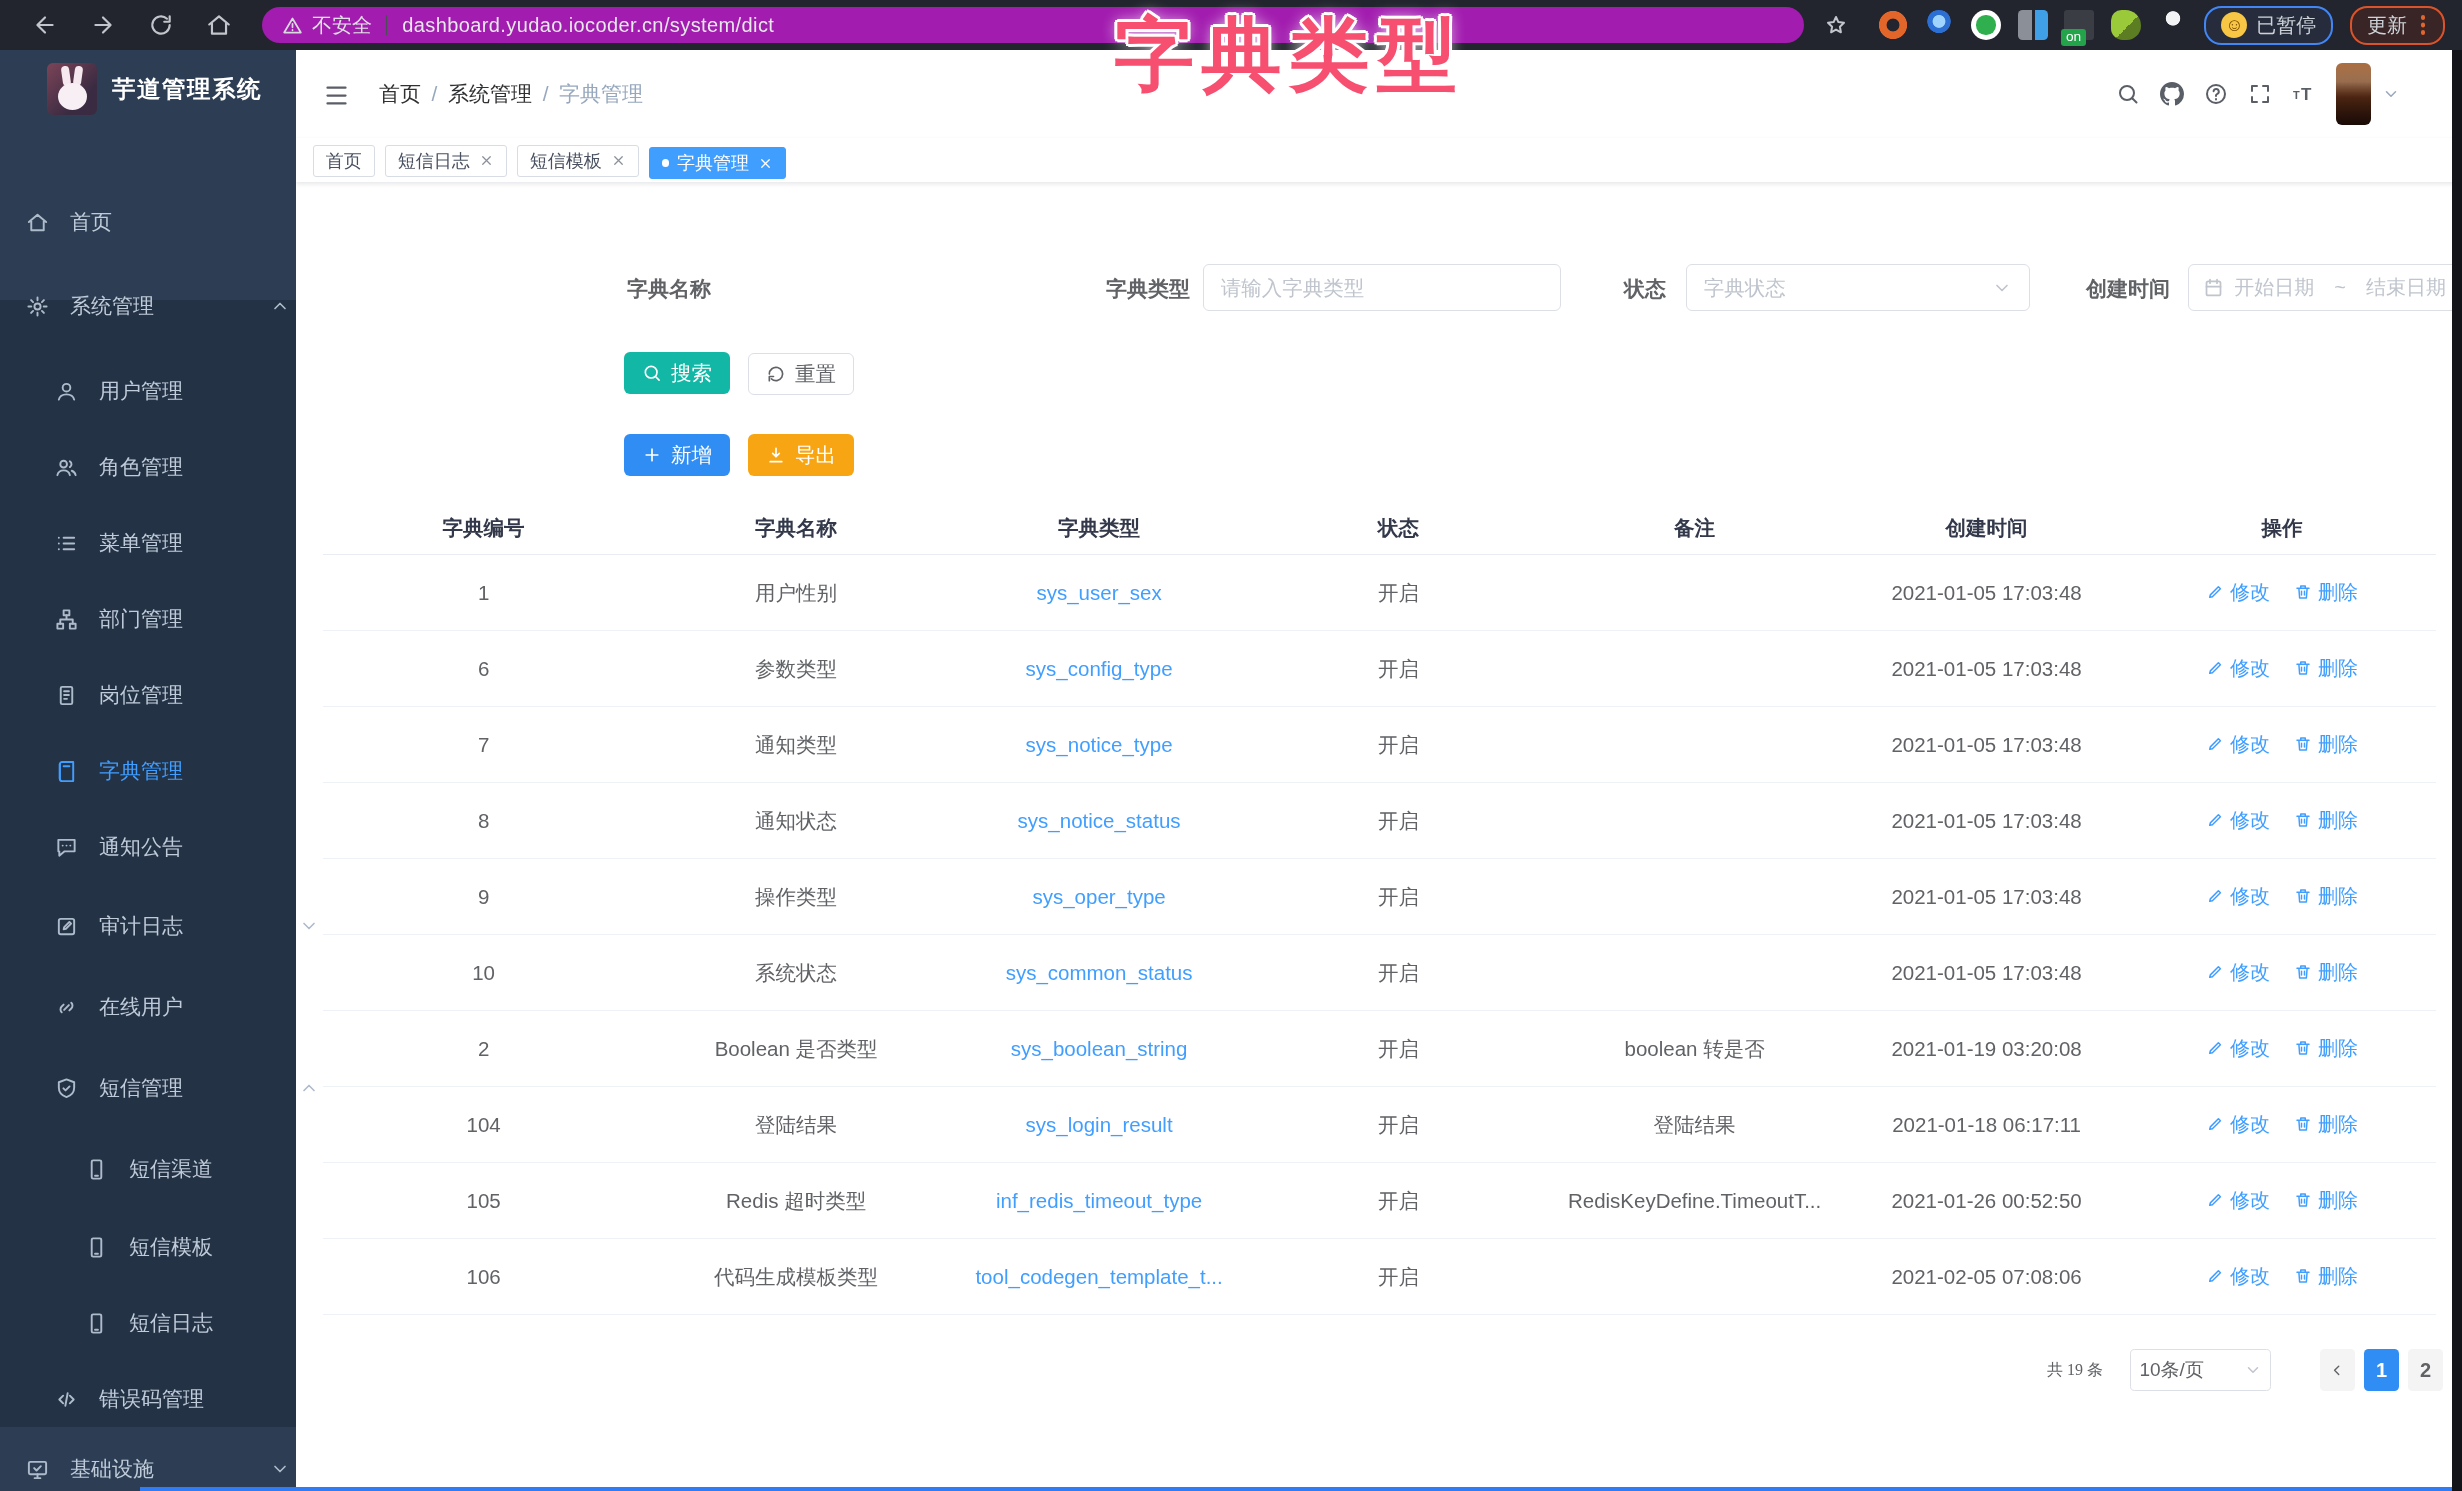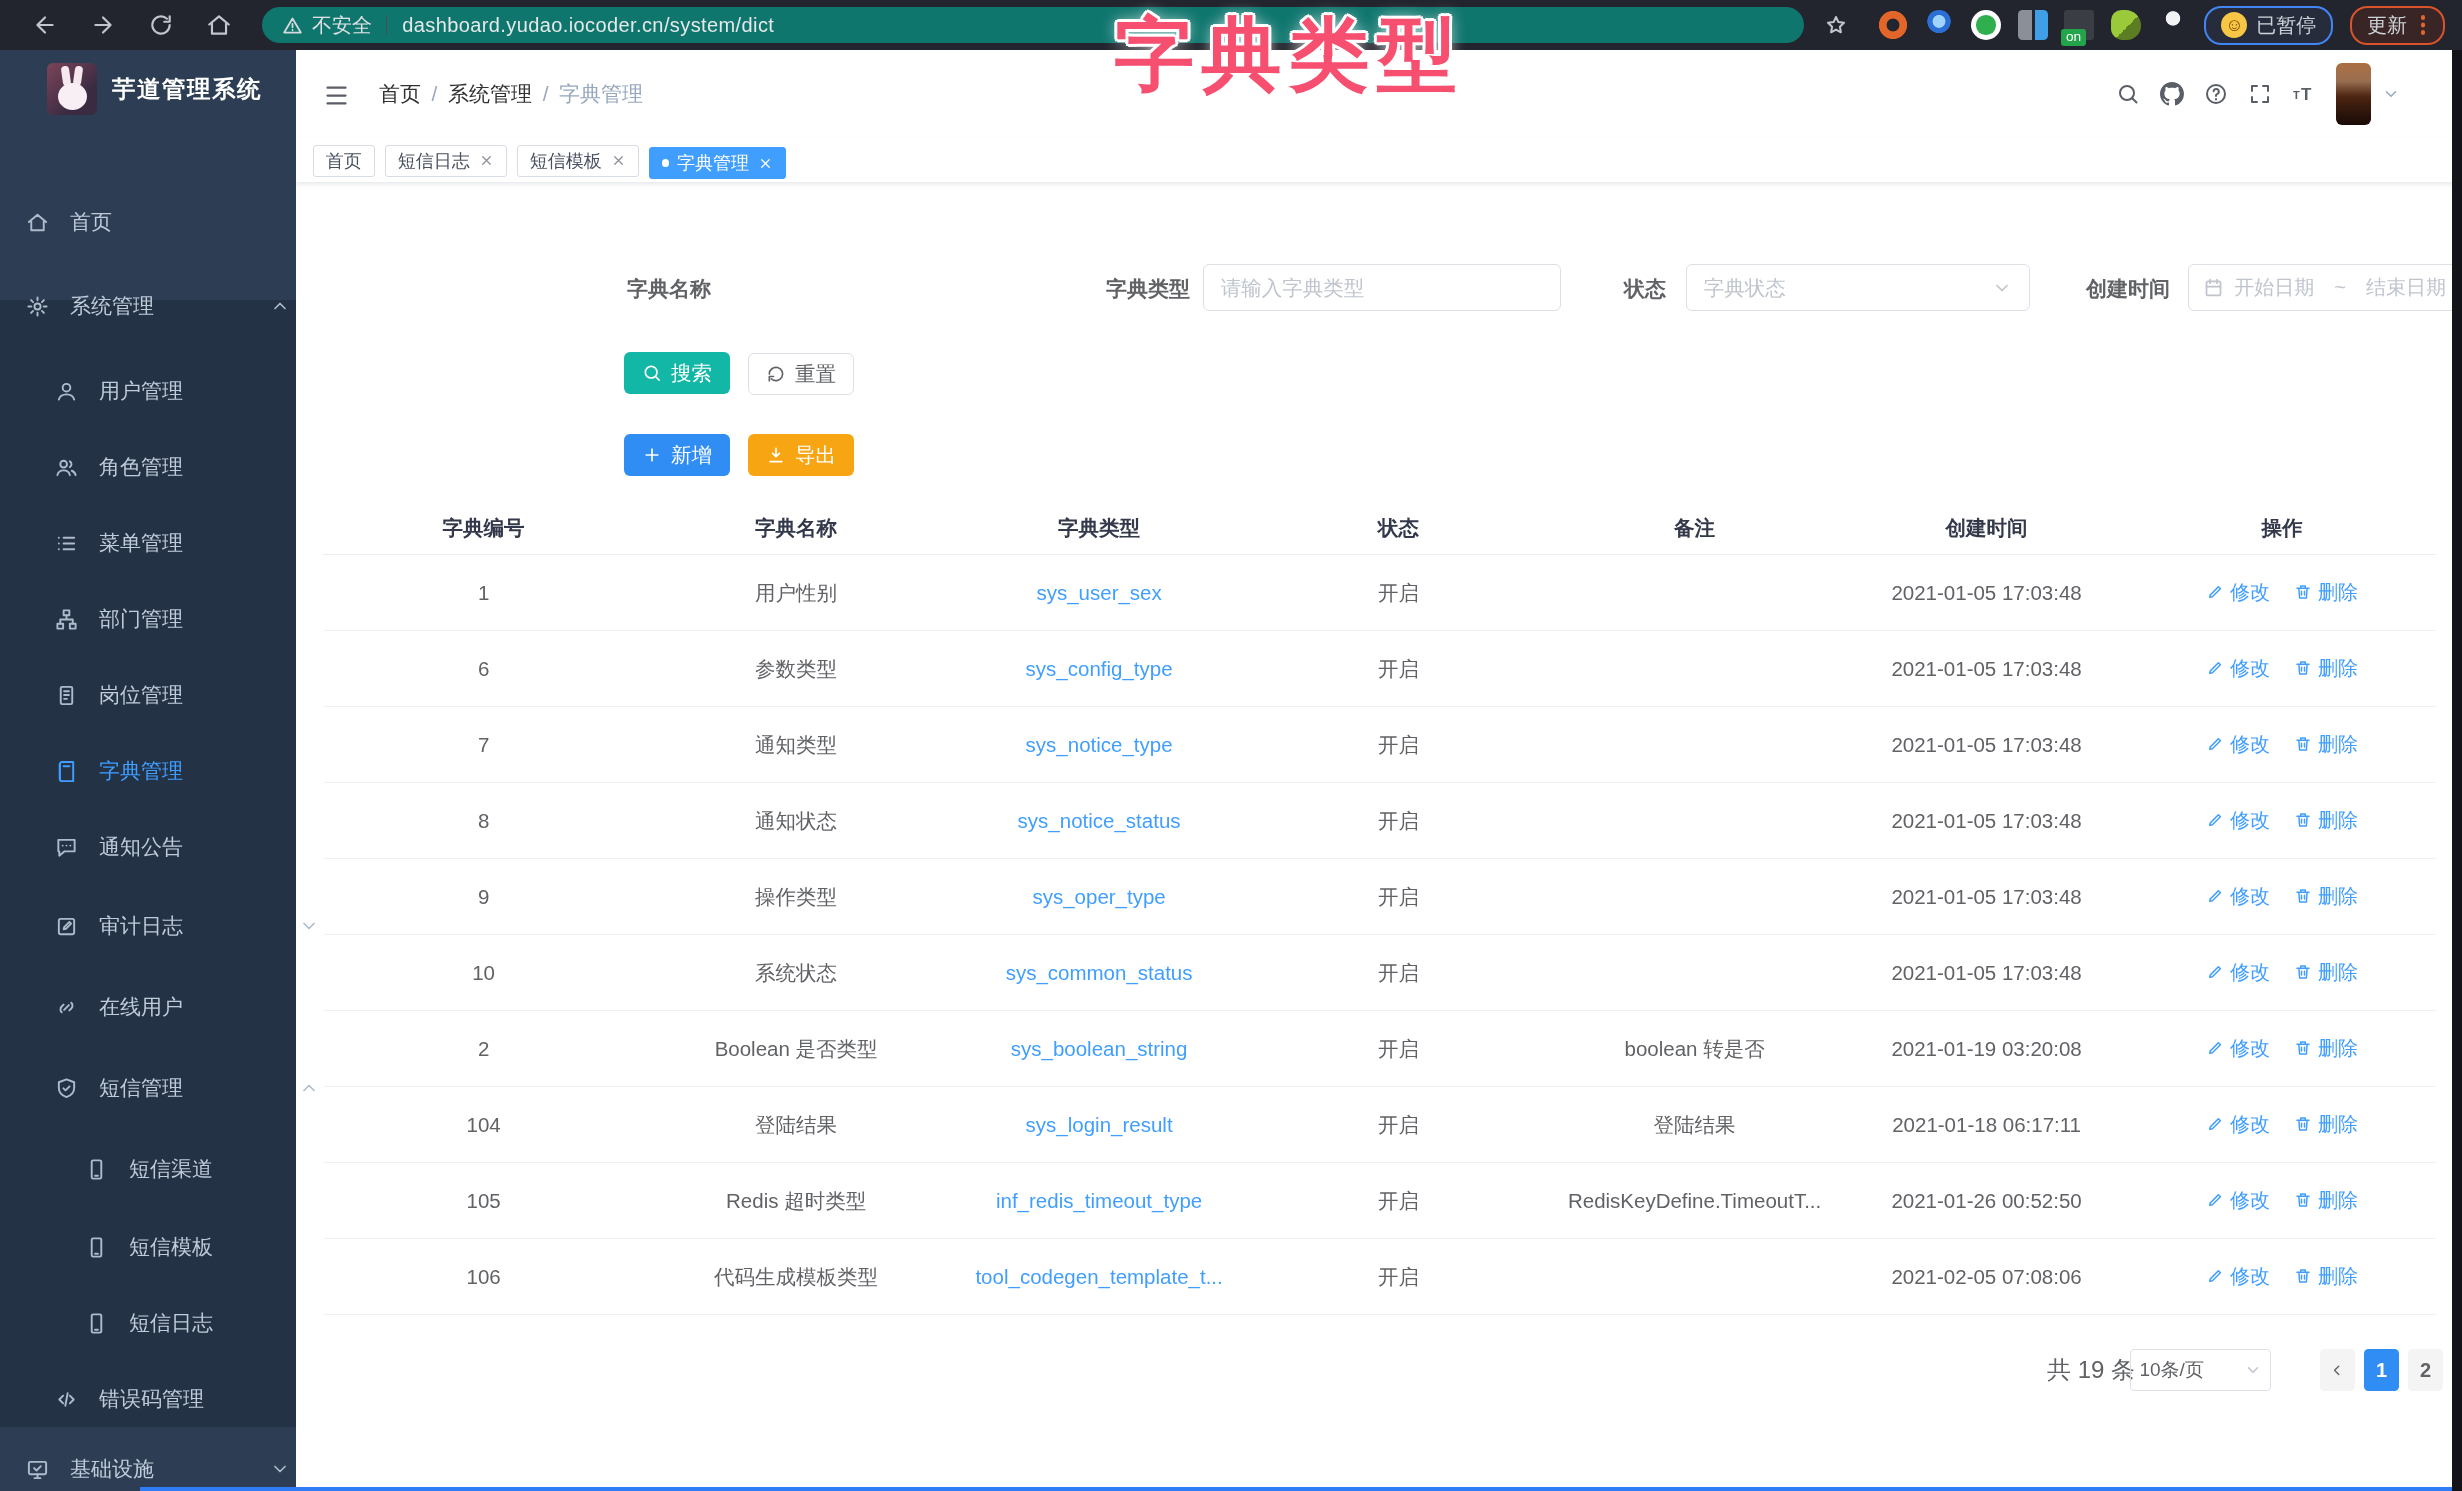--- a/index.html
+++ b/index.html
@@ -3,21 +3,21 @@
 <meta charset="utf-8">
 <style>
   html,body{margin:0;padding:0;}
   body{width:2462px;height:1491px;overflow:hidden;font-family:"Liberation Sans","DejaVu Sans",sans-serif;background:#fff;}
   #app{position:relative;width:2462px;height:1491px;}
   svg{display:block;width:100%;height:100%;}
 
   
   .browser-bar{position:absolute;left:0;top:0;width:2462px;height:50px;background:#22252d;display:flex;align-items:center;z-index:30;}
   .b-ico{width:26px;height:26px;color:#c2c5cb;margin-left:32px;flex:0 0 auto;}
-  .url-pill{margin-left:30px;height:36px;width:1502px;background:#0f766e;border-radius:18px;display:flex;align-items:center;padding:0 20px;flex:0 0 auto;}
+  .url-pill{margin-left:30px;height:36px;width:1502px;background:#a21caf;border-radius:18px;display:flex;align-items:center;padding:0 20px;flex:0 0 auto;}
   .warn-ico{width:21px;height:21px;color:#d7d9dd;margin-right:9px;}
   .sec-label{color:#dfe1e4;font-size:20px;margin-right:13.7px;}
   .url-div{width:1.5px;height:20px;background:#4a4d55;margin-right:15px;}
   .url-text{color:#e6e8ea;font-size:20px;letter-spacing:0.4px;}
   .bar-right{margin-left:auto;display:flex;align-items:center;}
   .star-ico{width:24px;height:24px;color:#c2c5cb;margin-right:30px;}
   .ext{width:30px;height:30px;border-radius:50%;margin-right:16.7px;flex:0 0 auto;position:relative;}
   .ext-orange{background:radial-gradient(circle at 50% 50%,#22252d 0 6px,#e2662a 6.8px 13.7px,#22252d 14.4px);}
   .ext-blue{background:radial-gradient(circle at 50% 38%,#9fd4ff 0 6px,#2b6fd4 6.8px 11.4px,#22252d 12px);}
   .ext-green{background:#fff;}
@@ -103,21 +103,21 @@
   .thead{height:53px;border-bottom:1.5px solid #e9ecf2;}
   .thead .cell{font-weight:700;color:#33394a;font-size:20.5px;}
   .row{height:75px;border-bottom:1.5px solid #eef1f6;background:#fff;}
   .cell{text-align:center;font-size:20.5px;color:#606266;overflow:hidden;white-space:nowrap;}
   .c0{width:322px;}.c1{width:303px;}.c2{width:303px;}.c3{width:296px;}.c4{width:296px;}.c5{width:288px;}.c6{width:303px;}
   .type-link{color:#409eff;cursor:pointer;}
   .act{display:inline-flex;align-items:center;color:#409eff;font-size:20px;cursor:pointer;margin:0 12px;}
   .act .aico{width:18px;height:18px;margin-right:6px;}
 
   
-  .pag-total{position:absolute;left:1751px;top:1299px;height:42px;line-height:42px;font-size:24px;color:#606266;}
+  .pag-total{position:absolute;left:1751px;top:1299px;height:42px;line-height:42px;font-size:16px;color:#606266;font-family:Liberation Serif, serif;}
   .pag-size{position:absolute;left:1834px;top:1299px;width:141px;height:42px;border:0.8px solid #dcdfe6;border-radius:4.6px;display:flex;align-items:center;justify-content:center;font-size:19px;color:#606266;box-sizing:border-box;cursor:pointer;gap:32px;}
   .pag-size .caret{width:18px;height:18px;color:#c0c4cc;margin-left:7.6px;}
   .pag-btn{position:absolute;top:1299px;width:35px;height:42px;border-radius:4.6px;background:#f4f4f5;color:#606266;display:flex;align-items:center;justify-content:center;font-size:20px;cursor:pointer;}
   .pag-btn .pico{width:16.7px;height:16.7px;}
   .pag-page{position:absolute;top:1299px;width:35px;height:42px;border-radius:4.6px;background:#f4f4f5;color:#606266;display:flex;align-items:center;justify-content:center;font-size:20px;font-weight:600;cursor:pointer;}
   .pag-page.active{background:#2f8df4;color:#fff;}
 
   
   .right-strip{position:absolute;right:0;top:50px;width:10px;height:1441px;background:#121419;z-index:40;}
   .bottom-line{position:absolute;left:140px;bottom:0;width:2312px;height:3.8px;background:#2f7cf6;z-index:45;}

